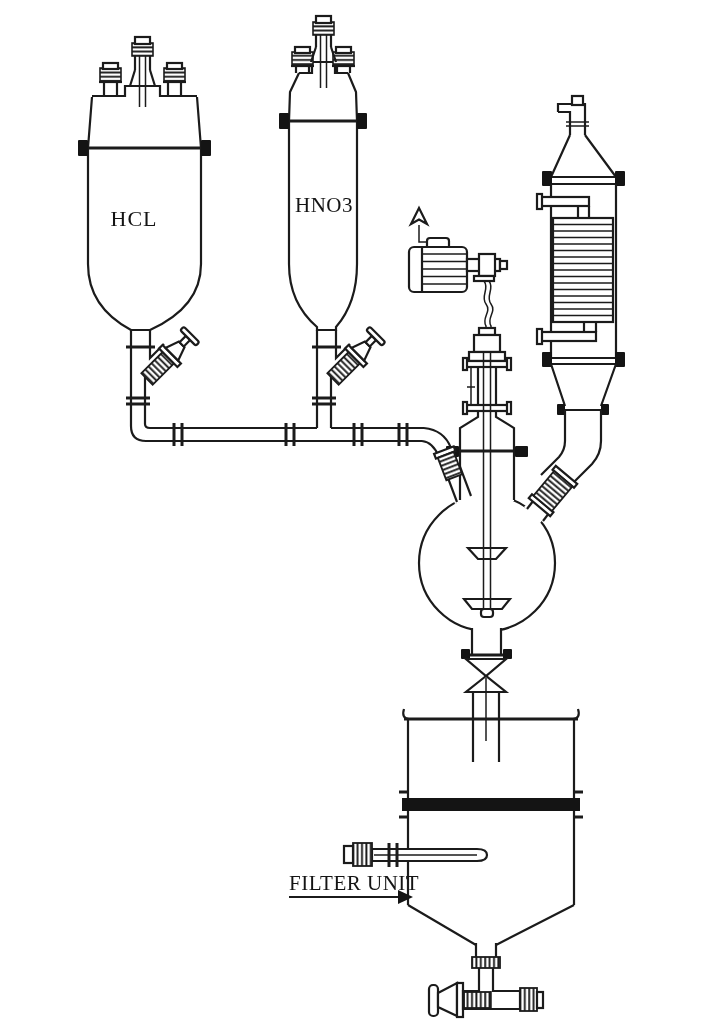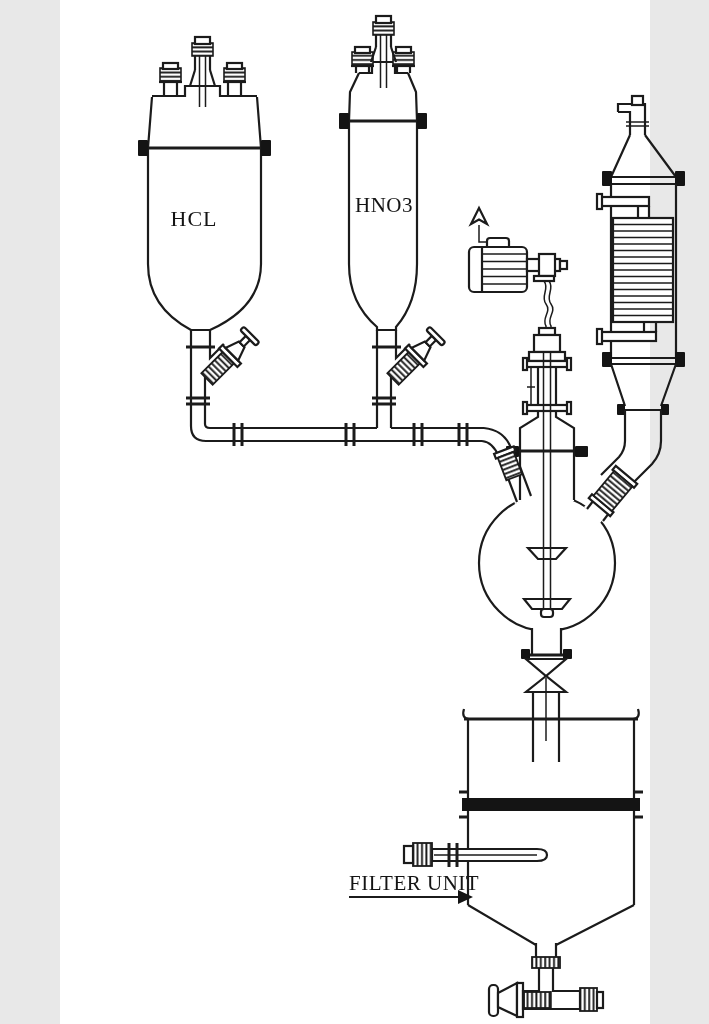--- a/index.html
+++ b/index.html
@@ -1,17 +1,17 @@
 <!DOCTYPE html>
 <html><head>
 <meta charset="utf-8">
 <style>
   html,body{margin:0;padding:0;background:#e8e8e8;}
   #canvas{
-    width:590px;height:1024px;margin:0 auto;background:#ffffff;
+    width:709px;height:1024px;margin:0 auto;background:#ffffff;
     position:relative;font-family:"Liberation Serif", serif;
   }
   svg{display:block;}
   .ln{fill:none;stroke:#1b1b1b;stroke-width:2.2;}
   .ln-thin{fill:none;stroke:#1b1b1b;stroke-width:1.5;}
   .ln-thick{fill:none;stroke:#1b1b1b;stroke-width:3;}
   .wfill{fill:#ffffff;stroke:#1b1b1b;stroke-width:2.2;}
   .erase{fill:#ffffff;stroke:none;}
   .blk{fill:#141414;stroke:none;}
   .thr{fill:url(#thrV);stroke:#1b1b1b;stroke-width:1.8;}

